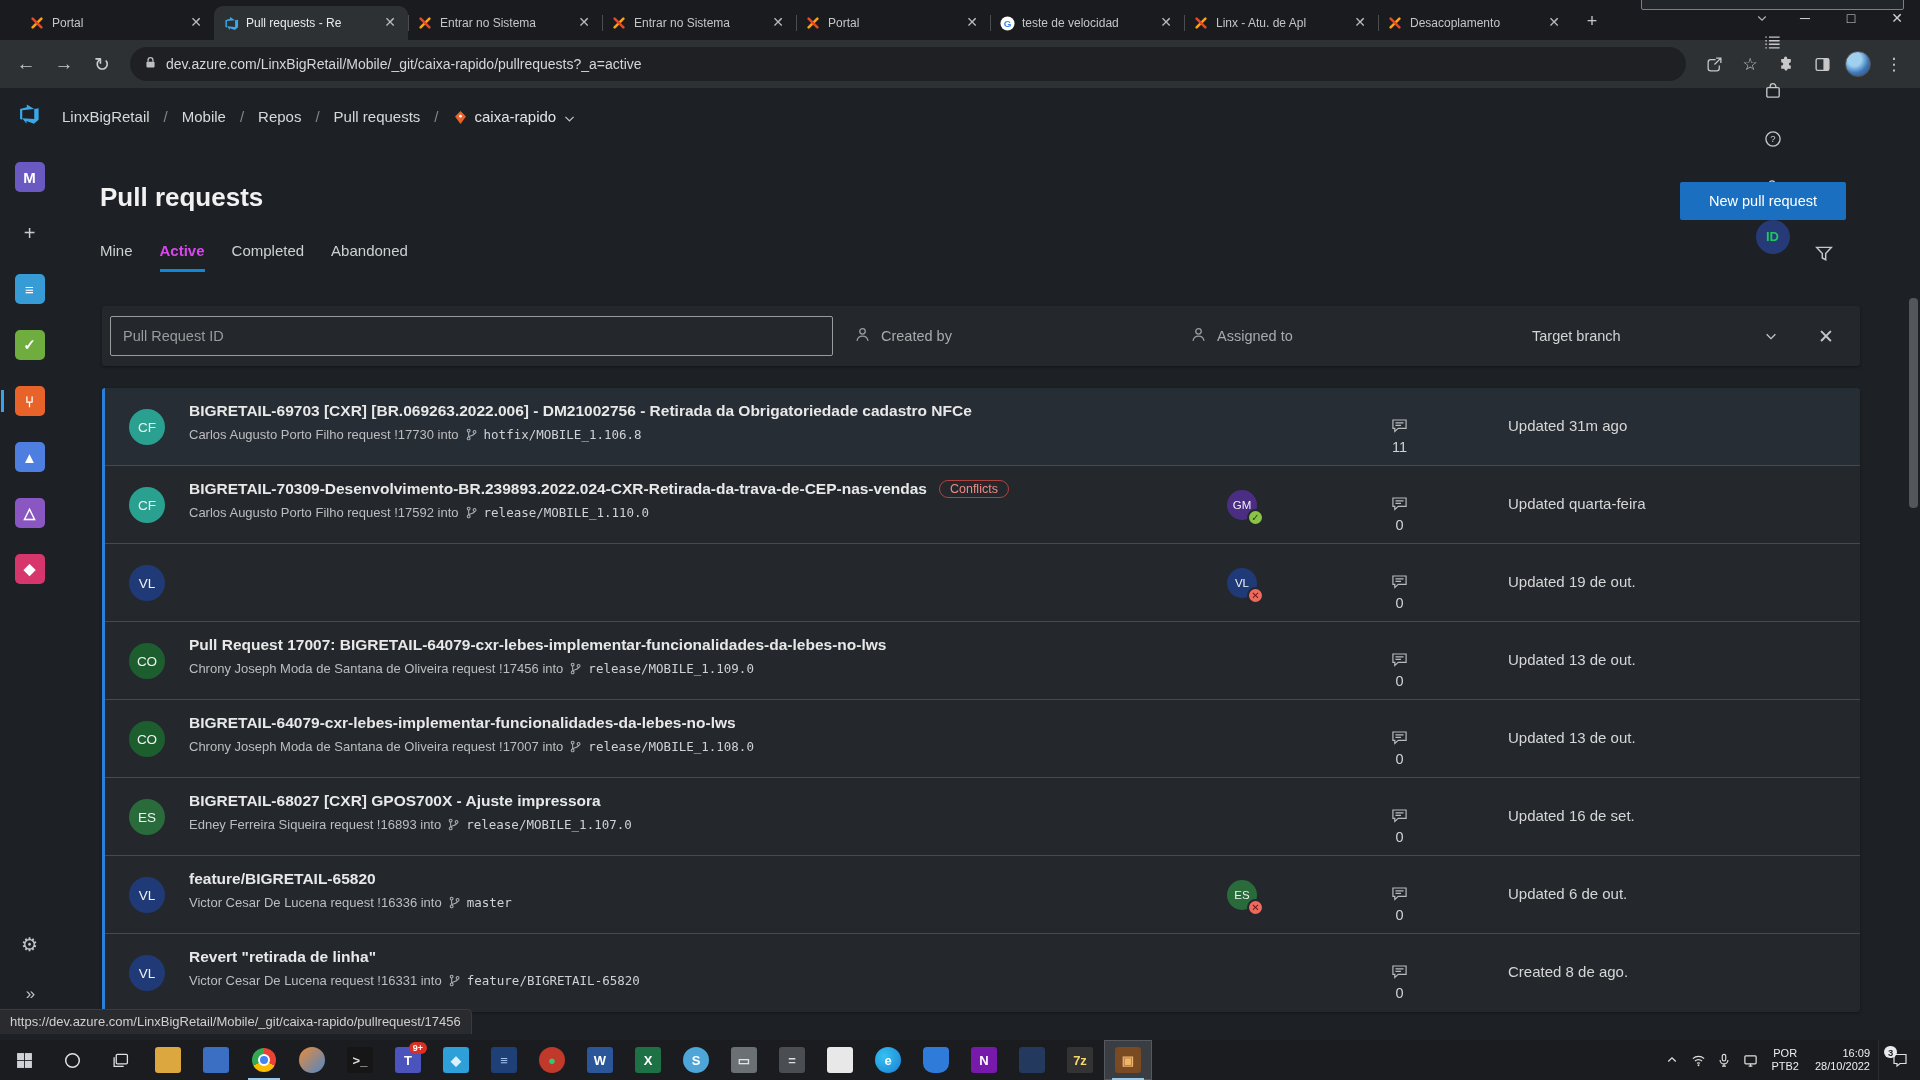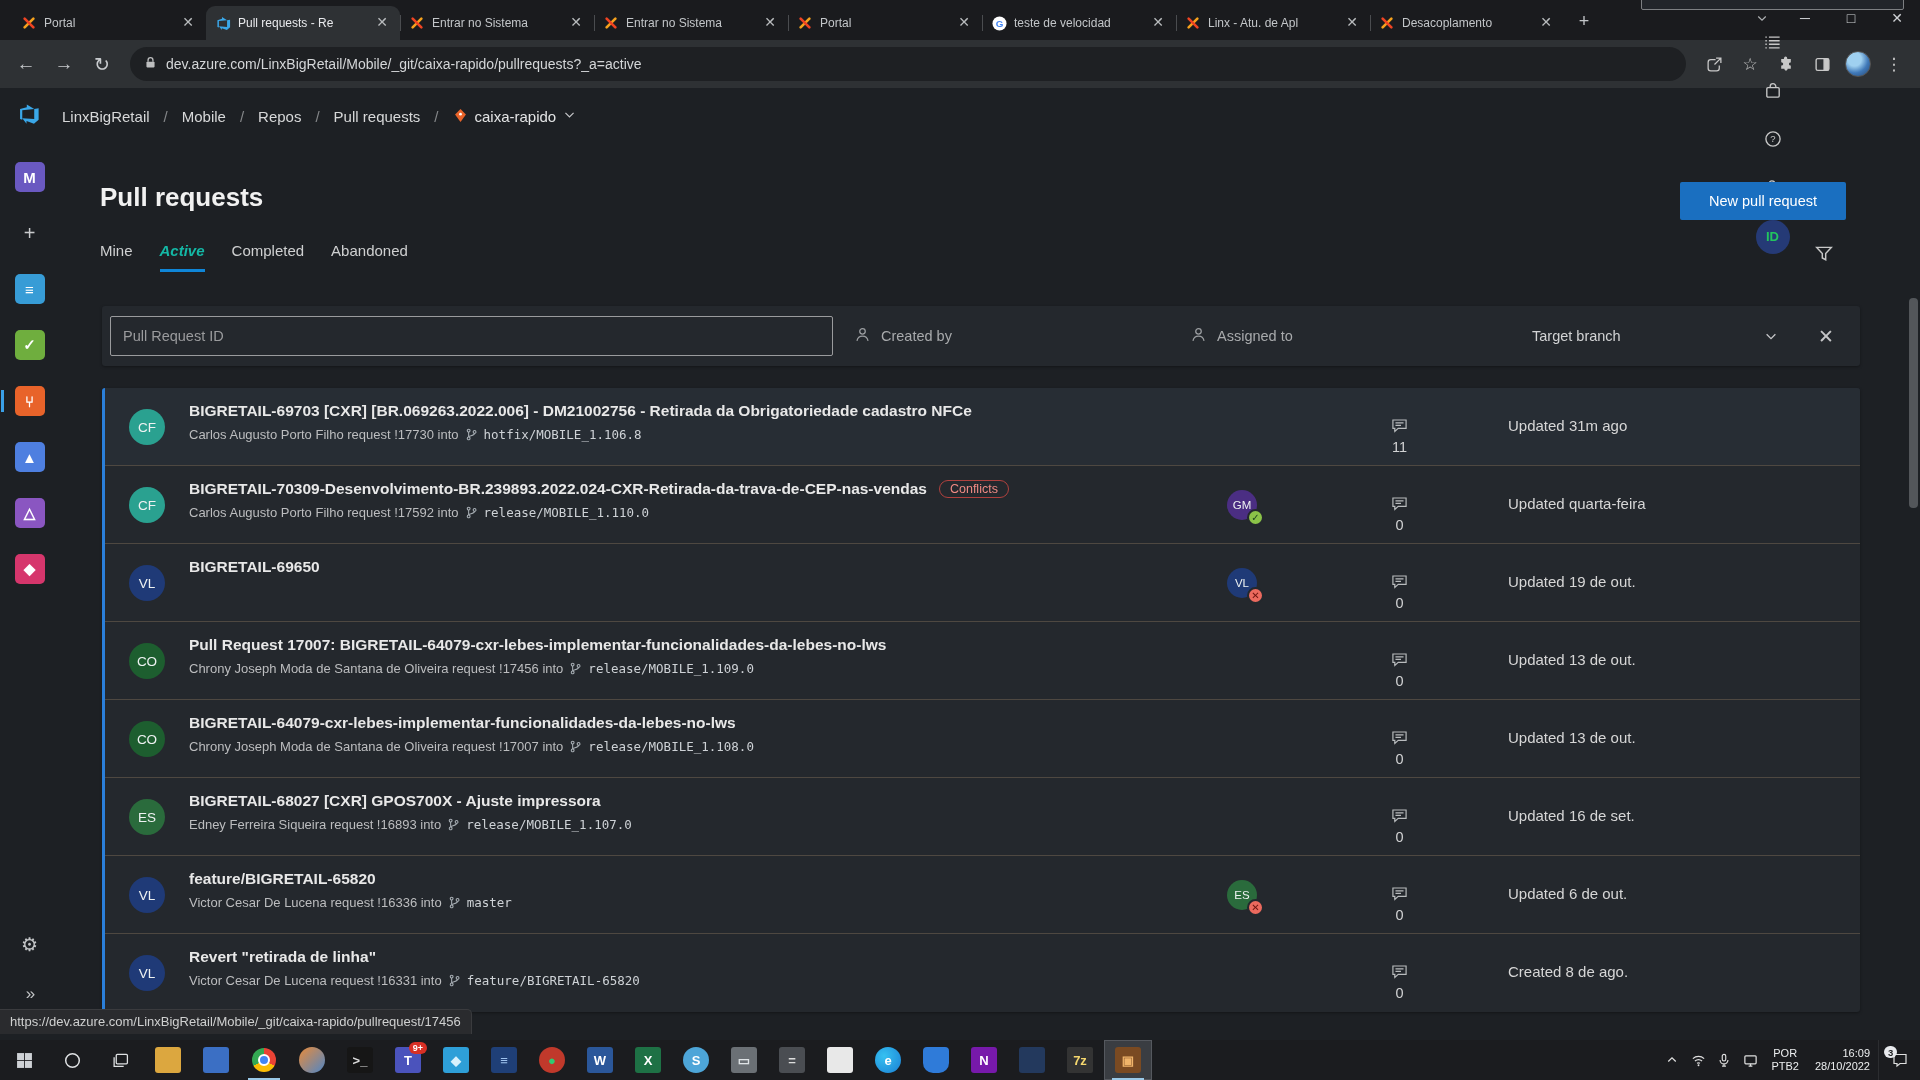--- a/index.html
+++ b/index.html
@@ -1,21 +1,21 @@
 <!DOCTYPE html>
 <html><head>
 <meta charset="utf-8">
 <style>
   * { margin:0; padding:0; box-sizing:border-box; }
   html,body { width:1920px; height:1080px; overflow:hidden; background:#111; }
   body { font-family:"Liberation Sans", sans-serif; color:#ddd; position:relative; }
 
   
   .tabstrip { position:absolute; top:0; left:0; width:1920px; height:40px; background:#1a1b1e; display:flex; align-items:flex-end; }
-  .tabs { display:flex; align-items:flex-end; padding-left:12px; }
+  .tabs { display:flex; align-items:flex-end; padding-left:20px; }
   .tab { width:194px; height:34px; display:flex; align-items:center; gap:7px; padding:0 9px; border-radius:9px 9px 0 0; color:#c3c6c9; font-size:12px; position:relative; cursor:default; }
   .tab .sep { position:absolute; left:0; top:9px; width:1px; height:16px; background:#4a4c4f; }
   .tab.active { background:#2e3134; color:#e9eaed; z-index:2; }
   .tab.active .sep, .tab:first-child .sep { display:none; }
   .tab .fav { width:16px; height:16px; flex:0 0 auto; display:flex; align-items:center; justify-content:center; }
   .tab .t { flex:1; white-space:nowrap; overflow:hidden; }
   .tab .x { font-size:14px; color:#b9bcbe; width:18px; height:18px; line-height:17px; text-align:center; border-radius:50%; flex:0 0 auto; }
   .newtab { width:28px; height:28px; margin:0 0 4px 6px; color:#c3c6c9; font-size:18px; text-align:center; line-height:26px; border-radius:50%; }
   .wctrl { position:absolute; right:0; top:0; height:36px; display:flex; align-items:center; }
   .wctrl span { width:46px; height:36px; display:flex; align-items:center; justify-content:center; color:#cfd2d5; font-size:14px; }
@@ -28,39 +28,39 @@
   .toolicons { display:flex; align-items:center; gap:4px; }
   .toolicons .ic { width:32px; height:32px; display:flex; align-items:center; justify-content:center; color:#c8c8c8; font-size:17px; border-radius:50%; }
   .avatar-chrome { width:26px; height:26px; border-radius:50%; background:radial-gradient(circle at 35% 30%, #9fd0f0 0 30%, #3f78b8 60%, #25456e); border:1px solid #555; }
 
   
   .page { position:absolute; top:88px; left:0; width:1920px; height:952px; background:#1d2024; }
   .az-header { position:absolute; top:0; left:0; width:100%; height:56px; display:flex; align-items:center; padding:0 16px 0 18px; background:#1d2024; }
   .crumb { display:flex; align-items:center; gap:14px; margin-left:22px; font-size:15px; color:#d7d8d9; }
   .crumb .slash { color:#85878a; }
   .crumb .link { cursor:default; }
-  .repo-sel { display:flex; align-items:flex-start; gap:7px; font-size:15px; color:#e3e4e5; }
+  .repo-sel { display:flex; align-items:flex-end; gap:7px; font-size:15px; color:#e3e4e5; }
   .az-right { margin-left:auto; display:flex; align-items:center; gap:18px;flex-direction:column; }
   .az-search { width:263px; height:31px; border:1px solid #7d7f82; border-radius:2px; background:#22252a; display:flex; align-items:center; gap:8px; padding:0 10px; color:#a3a5a8; font-size:14px; }
   .az-ic { width:30px; height:30px; display:flex; align-items:center; justify-content:center; }
   .id-av { width:34px; height:34px; border-radius:50%; background:#253a76; color:#22c55e; font-size:13px; font-weight:bold; display:flex; align-items:center; justify-content:center; }
 
   .rail { position:absolute; top:56px; left:0; width:59px; bottom:0; background:#1d2024; display:flex; flex-direction:column; align-items:center; padding-top:18px; gap:26px; }
   .rail-item { width:30px; height:30px; border-radius:5px; display:flex; align-items:center; justify-content:center; color:#fff; font-size:15px; font-weight:bold; position:relative; }
   .rail-item.active::before { content:""; position:absolute; left:-14px; top:4px; width:3px; height:22px; background:#3aa0e8; }
   .rail-bottom { position:absolute; left:0; width:59px; display:flex; justify-content:center; color:#c2c4c6; }
   .gearpos { bottom:84px; font-size:19px; }
   .chevpos { bottom:36px; font-size:17px; letter-spacing:-2px; }
 
   .content { position:absolute; left:59px; top:56px; right:0; bottom:0; }
   .pg-title { position:absolute; left:41px; top:38px; font-size:26px; font-weight:600; color:#f1f1f1; }
   .newpr { position:absolute; left:1621px; top:38px; width:166px; height:38px; background:#1a6fc0; color:#fff; font-size:14.5px; border:none; border-radius:2px; font-family:inherit; }
   .pgtabs { position:absolute; left:41px; top:98px; display:flex; gap:27px; }
   .pgtab { font-size:15px; color:#cfd0d1; padding-bottom:13px; position:relative; }
-  .pgtab.active { color:#14b8a6; font-weight:bold;font-style:italic; }
+  .pgtab.active { color:#d946ef; font-weight:bold; }
   .pgtab.active::after { content:""; position:absolute; left:0; right:0; bottom:0; height:3px; background:#0f86d8; }
   .funnel { position:absolute; left:1756px; top:100px; }
 
   .card { position:absolute; left:43px; width:1758px; background:#24282d; border-radius:3px; }
   .filter-card { top:162px; height:60px; box-shadow:0 1px 3px rgba(0,0,0,.35); }
   .prid-input { position:absolute; left:8px; top:10px; width:723px; height:40px; background:transparent; border:1px solid #9a9b9d; border-radius:2px; color:#ddd; font-size:14.5px; padding:0 12px; font-family:inherit; }
   .prid-input::placeholder { color:#9a9b9d; }
   .fdrop { position:absolute; top:0; height:60px; display:flex; align-items:center; gap:10px; color:#a8aaac; font-size:14.5px; }
   .fdrop.cb { left:752px; } .fdrop.at { left:1088px; }
   .fdrop.tb { left:1430px; color:#d2d3d4; }
@@ -478,24 +478,20 @@
               </svg>
             </span>
       <span class="cv">0</span>
     </div>
     <div class="prupd">Updated quarta-feira</div>
   </div>
 
   <div class="prrow">
     <div class="prav" style="background: rgb(31, 58, 119);">VL</div>
     <div class="prmain">
-      <div class="prtitle-line">
-        <span class="prtitle">BIGRETAIL-69650</span>
-
-      </div>
     </div>
     <div class="rev" style="display: flex; background: rgb(31, 58, 119);">
       <span class="ri">VL</span>
       <span class="badge rejected">✕</span>
     </div>
     <div class="prcom">
       <span class="ci" style="display:flex">
               <svg width="17" height="17" viewBox="0 0 16 16" fill="none" stroke="#b9bcbe" stroke-width="1.1">
                 <path d="M1.8 2.8h12.4v7.9H6.8l-3.2 2.9v-2.9H1.8z"></path>
                 <path d="M4.2 5.6h7.6M4.2 7.9h5.2"></path>

